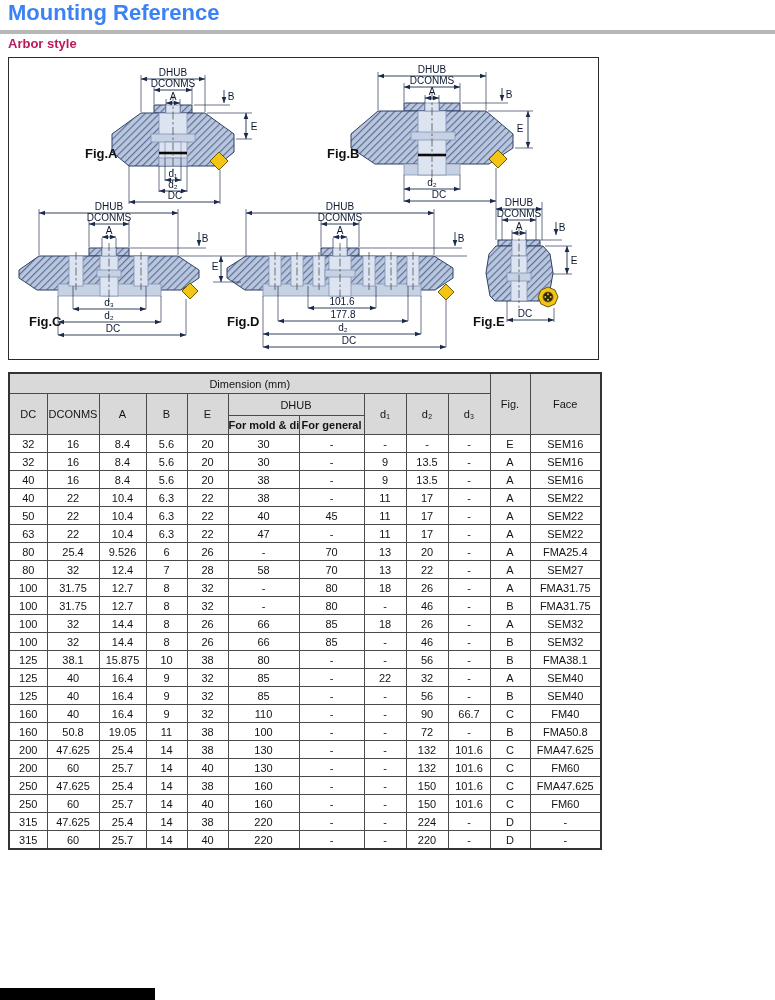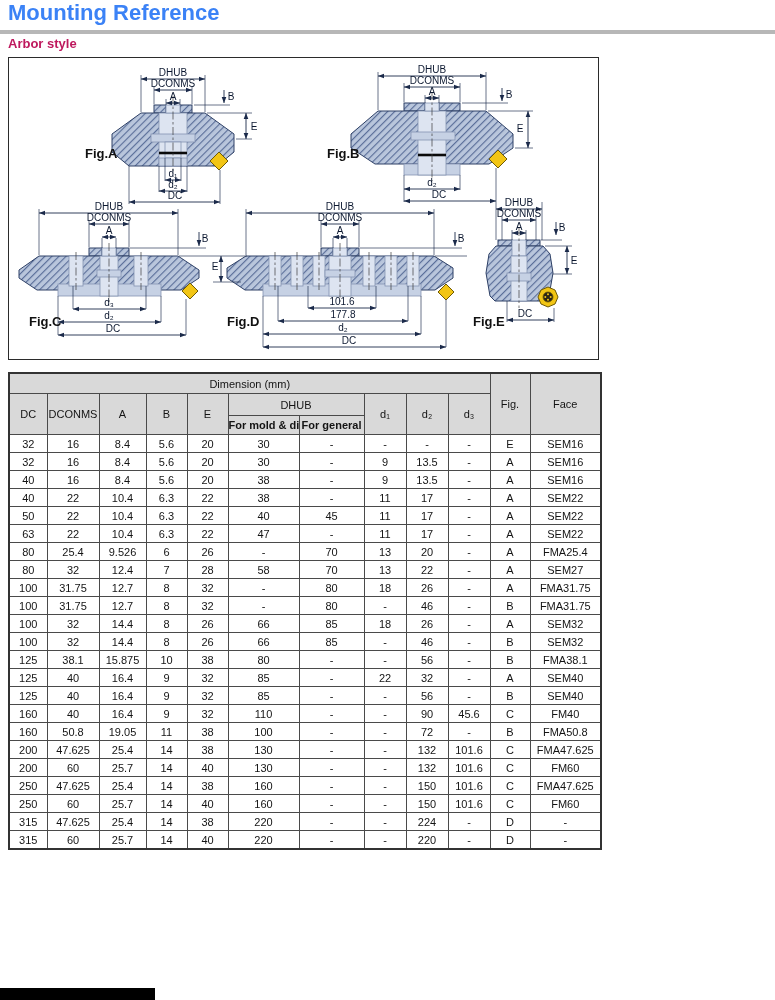--- a/index.html
+++ b/index.html
@@ -554,21 +554,21 @@
         <tr>
           <td>160</td>
           <td>40</td>
           <td>16.4</td>
           <td>9</td>
           <td>32</td>
           <td>110</td>
           <td>-</td>
           <td>-</td>
           <td>90</td>
-          <td>45.6</td>
+          <td>66.7</td>
           <td>C</td>
           <td>FM40</td>
         </tr>
         <tr>
           <td>160</td>
           <td>50.8</td>
           <td>19.05</td>
           <td>11</td>
           <td>38</td>
           <td>100</td>

